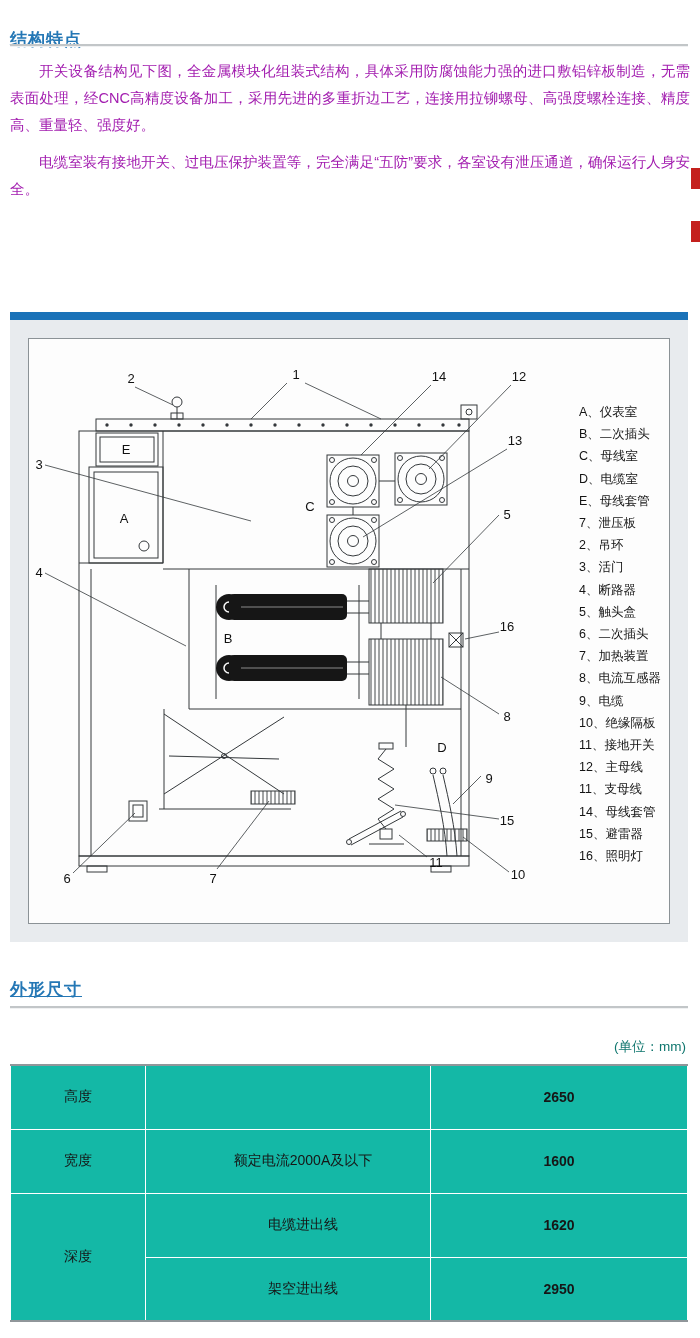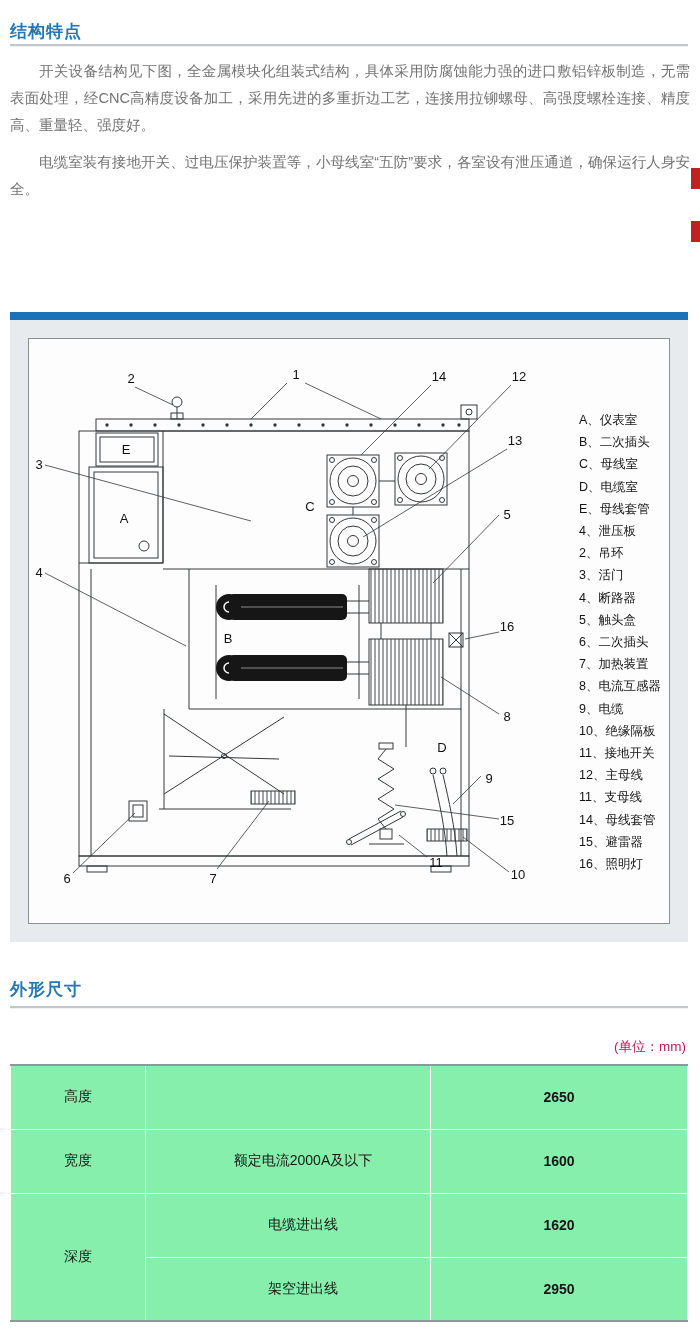--- a/index.html
+++ b/index.html
@@ -12,59 +12,59 @@
   .section-title {
     position:absolute; left:10px; font-size:17px; font-weight:bold;
     color:#2477b5; letter-spacing:1px;
   }
   .rule {
     position:absolute; left:10px; width:678px; height:2px;
     background:#c2c6c8; box-shadow:0 1px 0 #f0f1f2;
   }
   .para-block {
     position:absolute; left:10px; top:58px; width:680px;
-    font-size:14.5px; line-height:27px; text-align:justify; color:#737373;
+    font-size:14.5px; line-height:27px; text-align:justify; color:#a21caf;
   }
   .para-block p { text-indent:2em; margin-bottom:10px; }
   .red-mark { position:absolute; right:0; width:9px; height:21px; background:#c4201d; }
   .blue-bar { position:absolute; left:10px; top:312px; width:678px; height:8px; background:#1a72b8; }
   .diagram-box { position:absolute; left:10px; top:320px; width:678px; height:622px; background:#e8ebee; }
   .panel {
     position:absolute; left:18px; top:18px; width:642px; height:586px;
     background:#fdfdfd; border:1px solid #8b9296;
   }
   .drawing-svg { position:absolute; left:0; top:0; }
   .legend {
-    position:absolute; left:550px; top:70px; width:90px;
+    position:absolute; left:550px; top:62px; width:90px;
     font-size:12.5px; line-height:22.2px; color:#141414; white-space:nowrap;
   }
-  .dims-note { position:absolute; right:14px; top:1038px; font-size:13.5px; color:#be185d; }
+  .dims-note { position:absolute; right:14px; top:1038px; font-size:13.5px; color:#0f766e; }
   .dims-table {
     position:absolute; left:10px; top:1064px; width:678px;
-    border-collapse:collapse; background:#86efac;
+    border-collapse:collapse; background:#14b8a6;
     border-top:2px solid #90969a; border-bottom:2px solid #90969a;
     font-size:14px; color:#161616;
   }
   .dims-table td { border:1px solid #ffffff; height:64px; }
   .dims-table td.lab  { width:135px; text-align:center; }
   .dims-table td.spec { width:285px; padding-left:30px; text-align:center; }
   .dims-table td.val  { text-align:center;font-weight:bold; }
   svg text { font-family:"Liberation Sans","DejaVu Sans",sans-serif; fill:#111; }
 </style>
 </head>
 <body>
 
 <div class="page">
 
-  <div class="section-title" style="top:20px;">结构特点</div>
+  <div class="section-title" style="top:28px;">结构特点</div>
   <div class="rule" style="top:44px;"></div>
 
   <div class="para-block">
     <p>开关设备结构见下图，全金属模块化组装式结构，具体采用防腐蚀能力强的进口敷铝锌板制造，无需表面处理，经CNC高精度设备加工，采用先进的多重折边工艺，连接用拉铆螺母、高强度螺栓连接、精度高、重量轻、强度好。</p>
-    <p>电缆室装有接地开关、过电压保护装置等，小母线室“五防”要求，各室设有泄压通道，确保运行人身安全。</p>
+    <p>电缆室装有接地开关、过电压保护装置等，完全满足“五防”要求，各室设有泄压通道，确保运行人身安全。</p>
   </div>
 
   <div class="red-mark" style="top:168px;"></div>
   <div class="red-mark" style="top:221px;"></div>
 
   <div class="blue-bar"></div>
 
   <div class="diagram-box">
     <div class="panel">
 
@@ -259,42 +259,42 @@
           <text x="413" y="413">D</text>
         </g>
       </svg>
 
       <div class="legend">
         <div>A、仪表室</div>
         <div>B、二次插头</div>
         <div>C、母线室</div>
         <div>D、电缆室</div>
         <div>E、母线套管</div>
-        <div>4、泄压板</div>
+        <div>7、泄压板</div>
         <div>2、吊环</div>
         <div>3、活门</div>
         <div>4、断路器</div>
         <div>5、触头盒</div>
         <div>6、二次插头</div>
         <div>7、加热装置</div>
         <div>8、电流互感器</div>
         <div>9、电缆</div>
         <div>10、绝缘隔板</div>
         <div>11、接地开关</div>
         <div>12、主母线</div>
         <div>11、支母线</div>
         <div>14、母线套管</div>
         <div>15、避雷器</div>
         <div>16、照明灯</div>
       </div>
 
     </div>
   </div>
 
-  <div class="section-title" style="top:978px;">外形尺寸</div>
+  <div class="section-title" style="top:978px;text-decoration:underline;">外形尺寸</div>
   <div class="rule" style="top:1006px;"></div>
 
   <div class="dims-note">(单位：mm)</div>
 
   <table class="dims-table">
     <tbody>
         <tr>
       <td class="lab">高度</td>
       <td class="spec"></td>
       <td class="val">2650</td>

